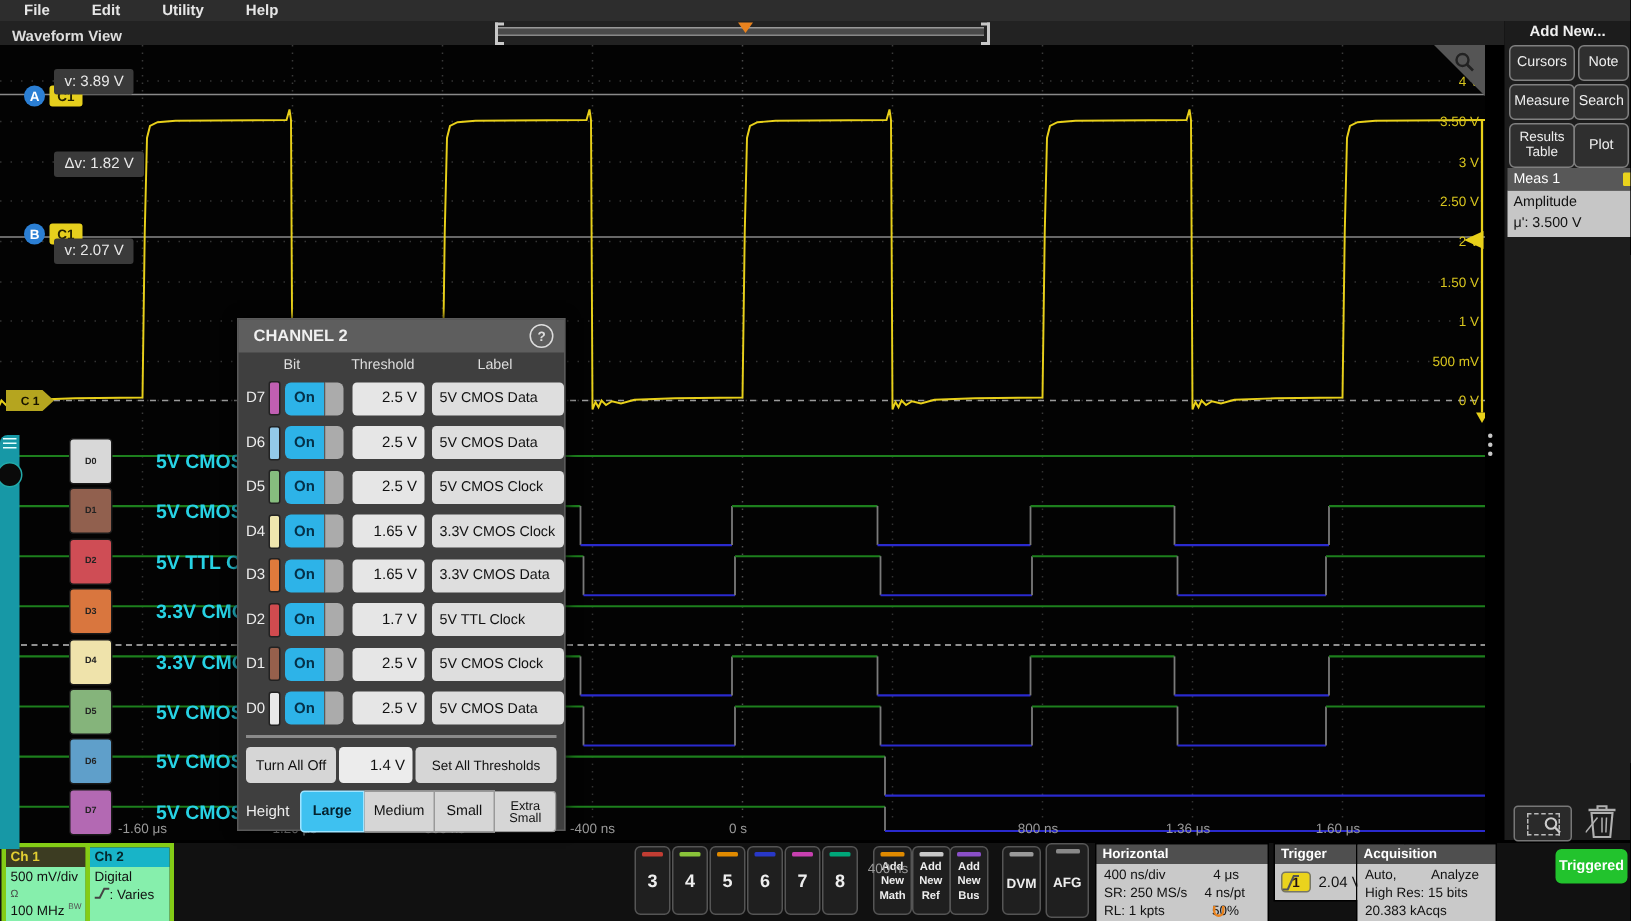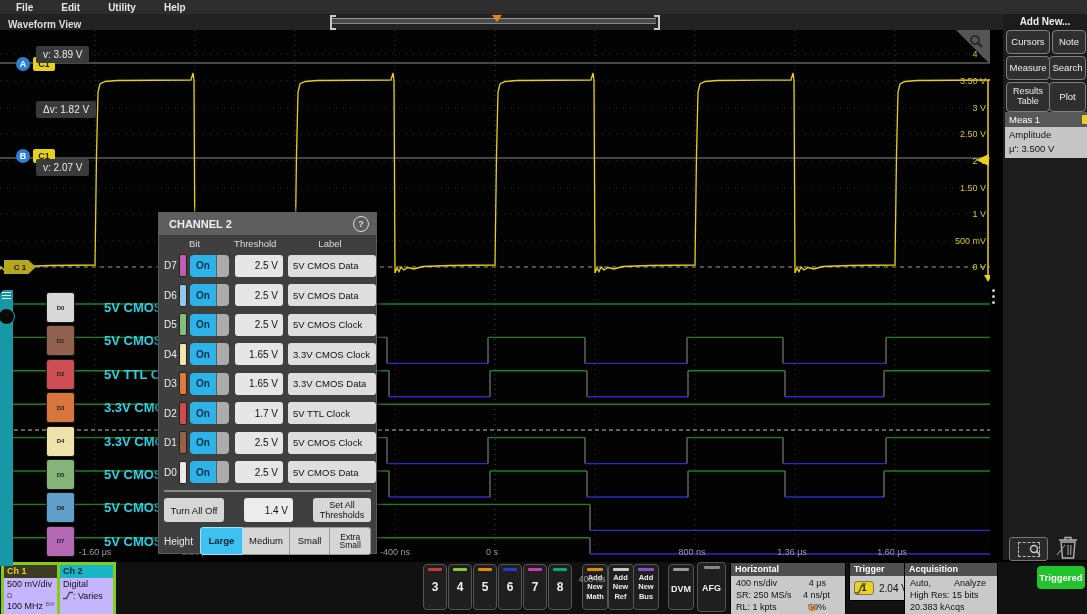--- a/index.html
+++ b/index.html
@@ -60,21 +60,21 @@
   .drow .bit{width:15px;color:#eee;font-size:10px;}
   .drow .sw{width:6px;height:21px;border-radius:2px;margin-right:3px;border:1px solid #222;}
   .drow .on{width:26px;height:22px;background:#2db3e8;border-radius:4px 0 0 4px;color:#053048;font-weight:bold;
             font-size:10px;display:flex;align-items:center;justify-content:center;}
   .drow .knob{width:12px;height:22px;background:#ababab;border-radius:0 4px 4px 0;border-left:1px solid #5a5a5a;margin-right:6px;}
   .drow .thr{width:43px;height:22px;background:#e6e6e6;border-radius:3px;font-size:10px;color:#111;
              display:flex;align-items:center;justify-content:flex-end;padding-right:5px;margin-right:5px;}
   .drow .lab{width:83px;height:22px;background:#dedede;border-radius:3px;font-size:9.5px;color:#111;
              display:flex;align-items:center;padding-left:5px;}
   .dsep{height:2px;background:#8a8a8a;margin:3px 5px;}
-  .dctl{display:flex;align-items:flex-end;padding:3px 5px;gap:20px;}
+  .dctl{display:flex;align-items:flex-end;padding:3px 5px;gap:2px;}
   .btn{background:#d6d6d6;border-radius:3px;color:#111;display:flex;align-items:center;justify-content:center;
        text-align:center;font-size:9.5px;}
   .dctl .b1{width:60px;height:24px;}
   .dctl .fld{width:44px;height:24px;background:#ececec;border-radius:3px;font-size:10px;color:#111;
              display:flex;align-items:center;justify-content:flex-end;padding-right:5px;}
   .dctl .b2{flex:1;height:24px;font-size:9px;}
   .hrow{display:flex;align-items:center;padding:2px 5px;gap:0;}
   .hrow .hl{width:36px;color:#eee;font-size:10px;}
   .seg{height:26px;border:1px solid #999;border-left:none;background:#d6d6d6;color:#111;font-size:9.5px;
        display:flex;align-items:center;justify-content:center;text-align:center;line-height:1;}
@@ -91,21 +91,21 @@
   .meas .mtag{position:absolute;right:3px;top:3px;width:16px;height:9px;background:#ead31d;border-radius:1px;
               color:#332;font-size:7px;display:flex;align-items:center;justify-content:flex-end;padding-right:2px;font-weight:bold;}
   .meas .mb{height:30px;background:#c6c6c6;color:#111;font-size:9.5px;padding:1px 0 0 4px;line-height:1.45;}
   .zoombtn{left:1009px;top:537px;width:37px;height:22px;background:#2a2a2a;border:1px solid #777;border-radius:3px;
            display:flex;align-items:center;justify-content:center;z-index:2;}
   .zoombtn .dash{width:20px;height:13px;border:1px dashed #bbb;position:relative;}
   
   .bottombar{left:0;top:560px;width:1087px;height:54px;background:#111;border-top:2px solid #000;}
   .chpanel{position:absolute;width:53px;border:3px solid #84cc16;}
   .chh{height:13px;font-size:9px;font-weight:bold;padding-left:3px;line-height:13px;}
-  .chb{background:#c4b5fd;color:#111;font-size:9px;padding:1px 0 2px 3px;line-height:1.22;}
+  .chb{background:#86efac;color:#111;font-size:9px;padding:1px 0 2px 3px;line-height:1.22;}
   .numbtn{position:absolute;width:22px;height:44px;top:564px;background:#1f1f1f;border:1px solid #555;border-radius:4px;
           display:flex;flex-direction:column;align-items:center;}
   .numbtn .bar{width:14px;height:3px;border-radius:1px;margin-top:3px;}
   .numbtn .n{color:#eee;font-size:12px;font-weight:bold;margin-top:9px;}
   .addbtn{position:absolute;width:24px;height:44px;top:564px;background:#1f1f1f;border:1px solid #555;border-radius:4px;
           display:flex;flex-direction:column;align-items:center;}
   .addbtn .bar{width:16px;height:3px;border-radius:1px;margin-top:3px;}
   .addbtn .t{color:#eee;font-size:7.5px;font-weight:bold;margin-top:2px;text-align:center;white-space:pre-line;line-height:1.25;}
   .panel{position:absolute;border:1px solid #000;}
   .ph{height:13px;background:#4f4f4f;color:#fff;font-size:9px;font-weight:bold;line-height:13px;padding-left:4px;}

